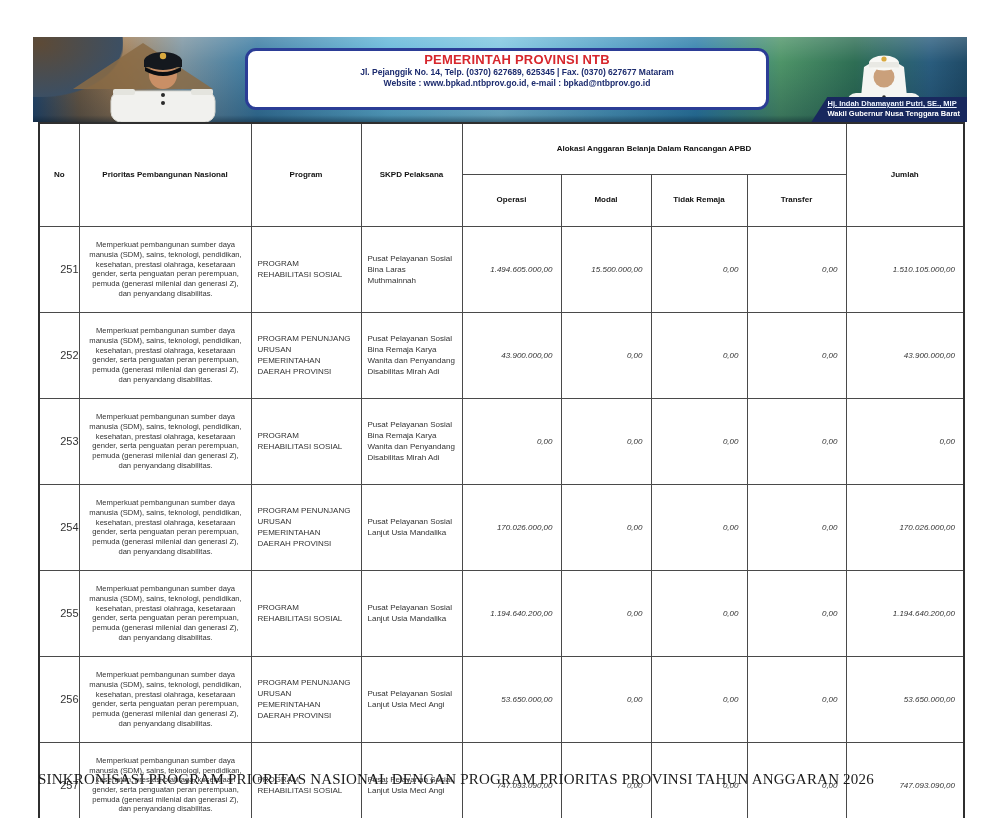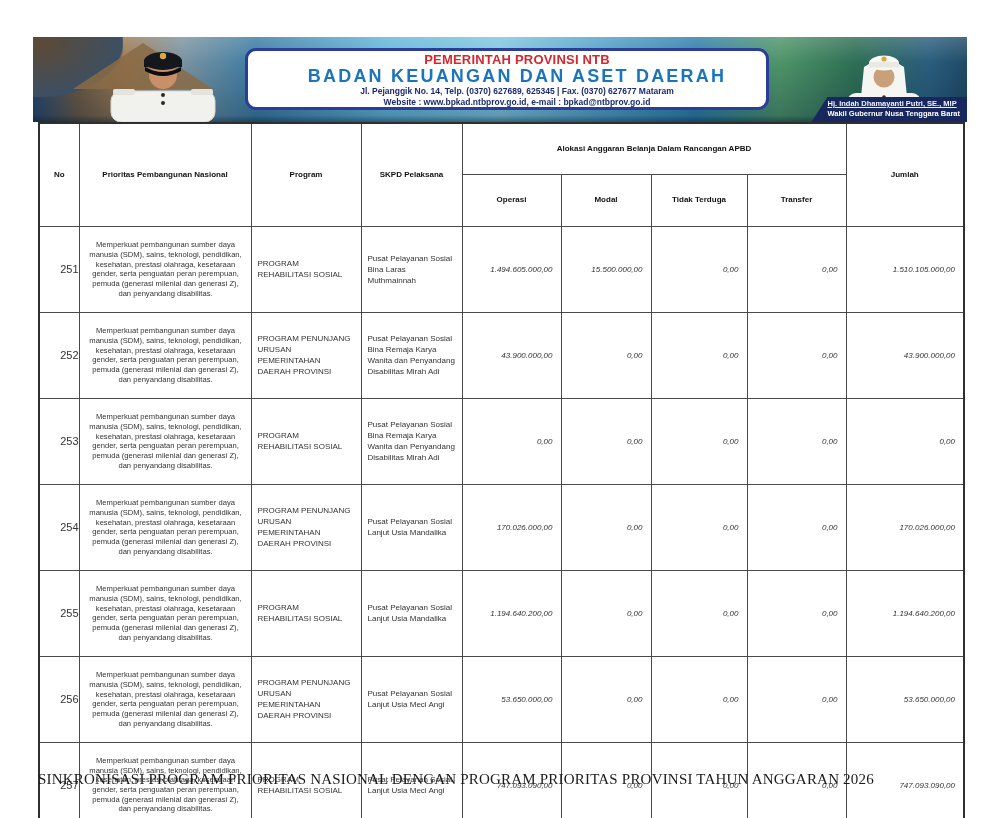--- a/index.html
+++ b/index.html
@@ -106,21 +106,20 @@
       <path d="M35 30 Q55 16 75 30 L78 60 Q55 70 32 60 Z" fill="#f5f5f2"></path>
       <circle cx="55" cy="40" r="10.5" fill="#caa07b"></circle>
       <ellipse cx="55" cy="26" rx="15" ry="7.5" fill="#f8f8f5"></ellipse>
       <rect x="40" y="25" width="30" height="5.5" fill="#e9e9e4"></rect>
       <circle cx="55" cy="22" r="2.6" fill="#d9a93f"></circle>
       <circle cx="55" cy="60" r="1.8" fill="#2a2a2a"></circle>
     </svg>
 
     <div class="center-box">
       <div class="cb-l1">PEMERINTAH PROVINSI NTB</div>
-      <div class="cb-l2">BADAN KEUANGAN DAN ASET DAERAH</div>
       <div class="cb-l3">Jl. Pejanggik No. 14, Telp. (0370) 627689, 625345 | Fax. (0370) 627677 Mataram</div>
       <div class="cb-l4">Website : www.bpkad.ntbprov.go.id, e-mail : bpkad@ntbprov.go.id</div>
     </div>
 
 
     <div class="name-bar right-bar">
       <span class="nm">Hj. Indah Dhamayanti Putri, SE., MIP</span>
       <span class="ttl">Wakil Gubernur Nusa Tenggara Barat</span>
     </div>
   </div>
@@ -142,21 +141,21 @@
       <th rowspan="2">No</th>
       <th rowspan="2">Prioritas Pembangunan Nasional</th>
       <th rowspan="2">Program</th>
       <th rowspan="2">SKPD Pelaksana</th>
       <th colspan="4">Alokasi Anggaran Belanja Dalam Rancangan APBD</th>
       <th rowspan="2">Jumlah</th>
     </tr>
     <tr class="hrow2">
       <th>Operasi</th>
       <th>Modal</th>
-      <th>Tidak Terduga</th>
+      <th>Tidak Remaja</th>
       <th>Transfer</th>
     </tr>
 
     <tr class="data">
       <td class="no">251</td>
       <td class="prio">Memperkuat pembangunan sumber daya manusia (SDM), sains, teknologi, pendidikan, kesehatan, prestasi olahraga, kesetaraan gender, serta penguatan peran perempuan, pemuda (generasi milenial dan generasi Z), dan penyandang disabilitas.</td>
       <td class="prog">PROGRAM REHABILITASI SOSIAL</td>
       <td class="skpd">Pusat Pelayanan Sosial Bina Laras Muthmainnah</td>
       <td class="num">1.494.605.000,00</td>
       <td class="num">15.500.000,00</td>

